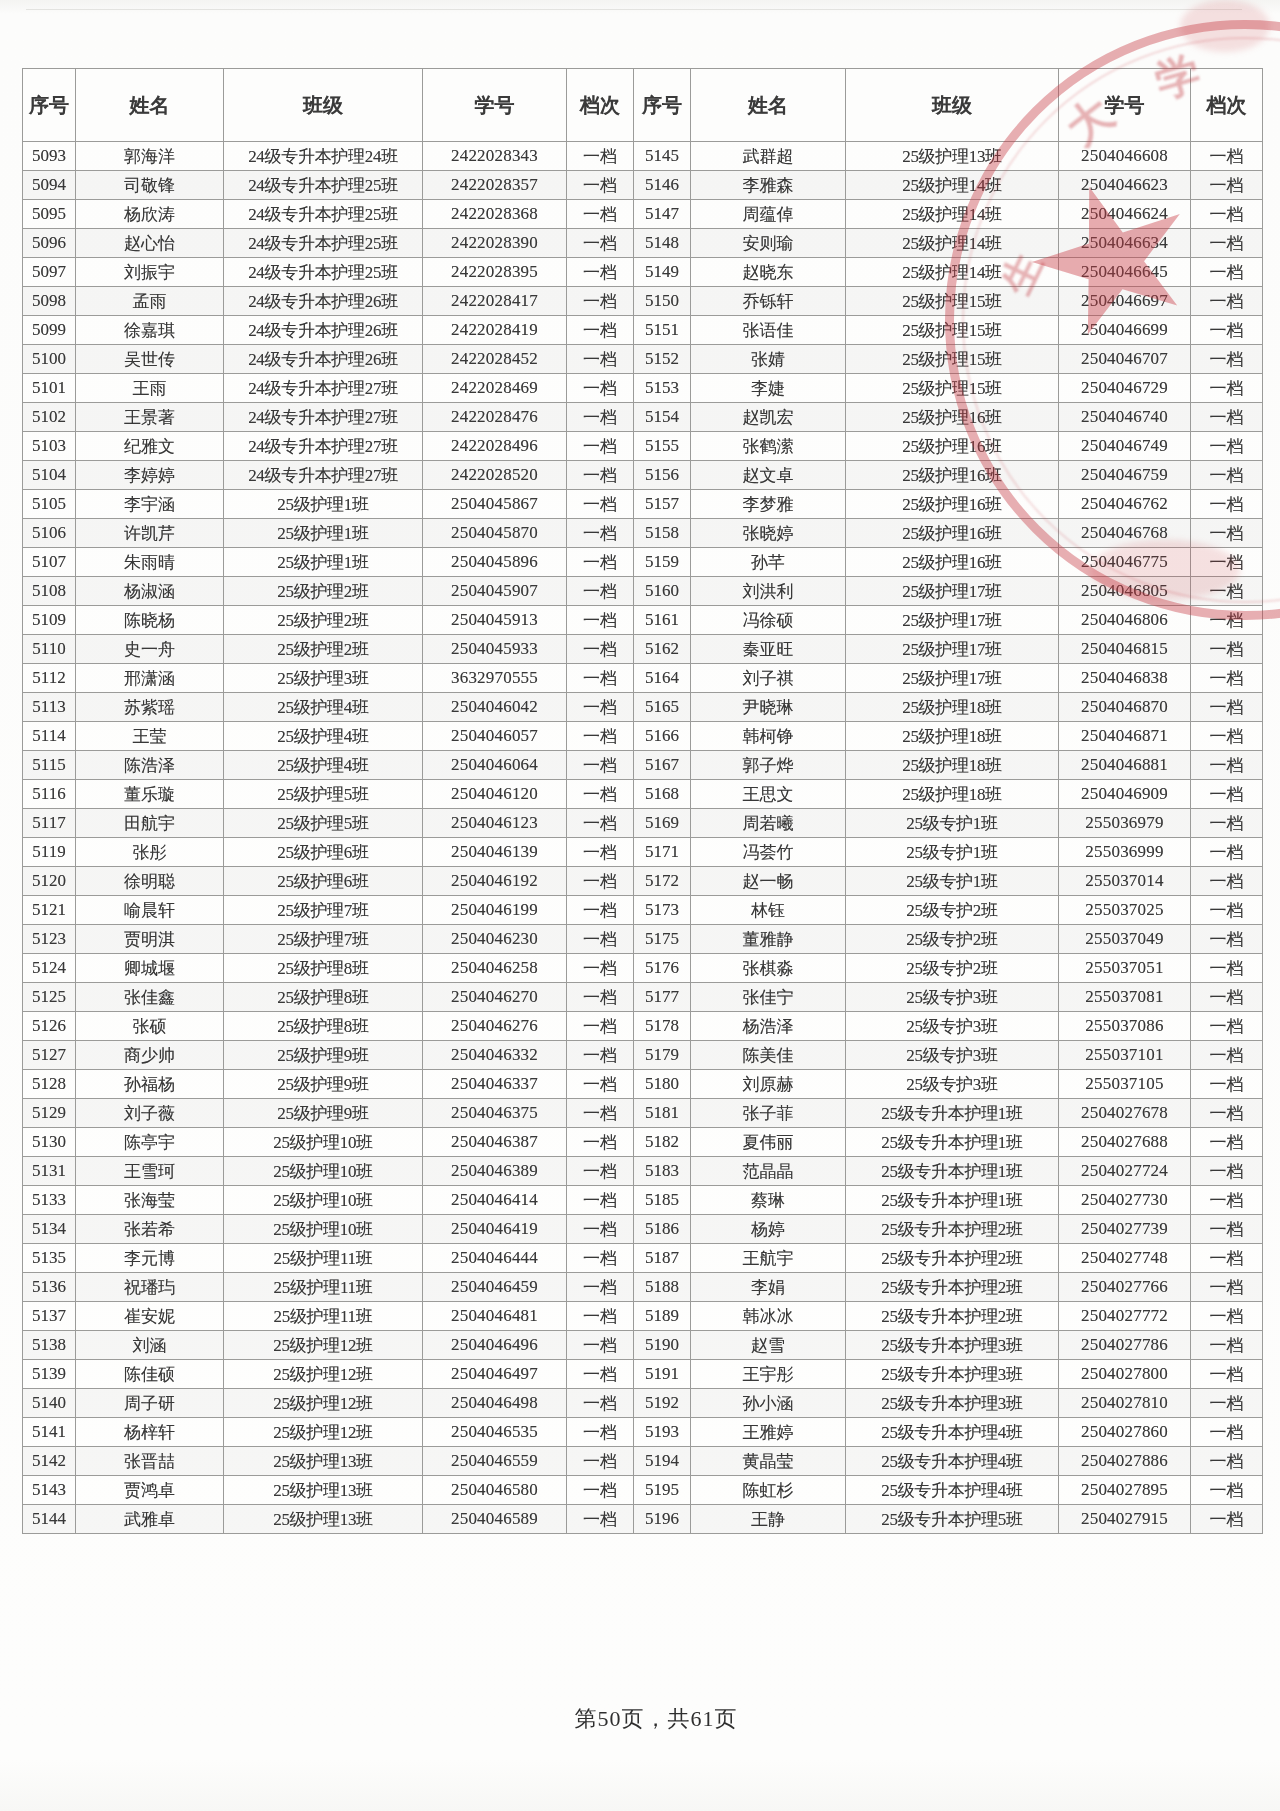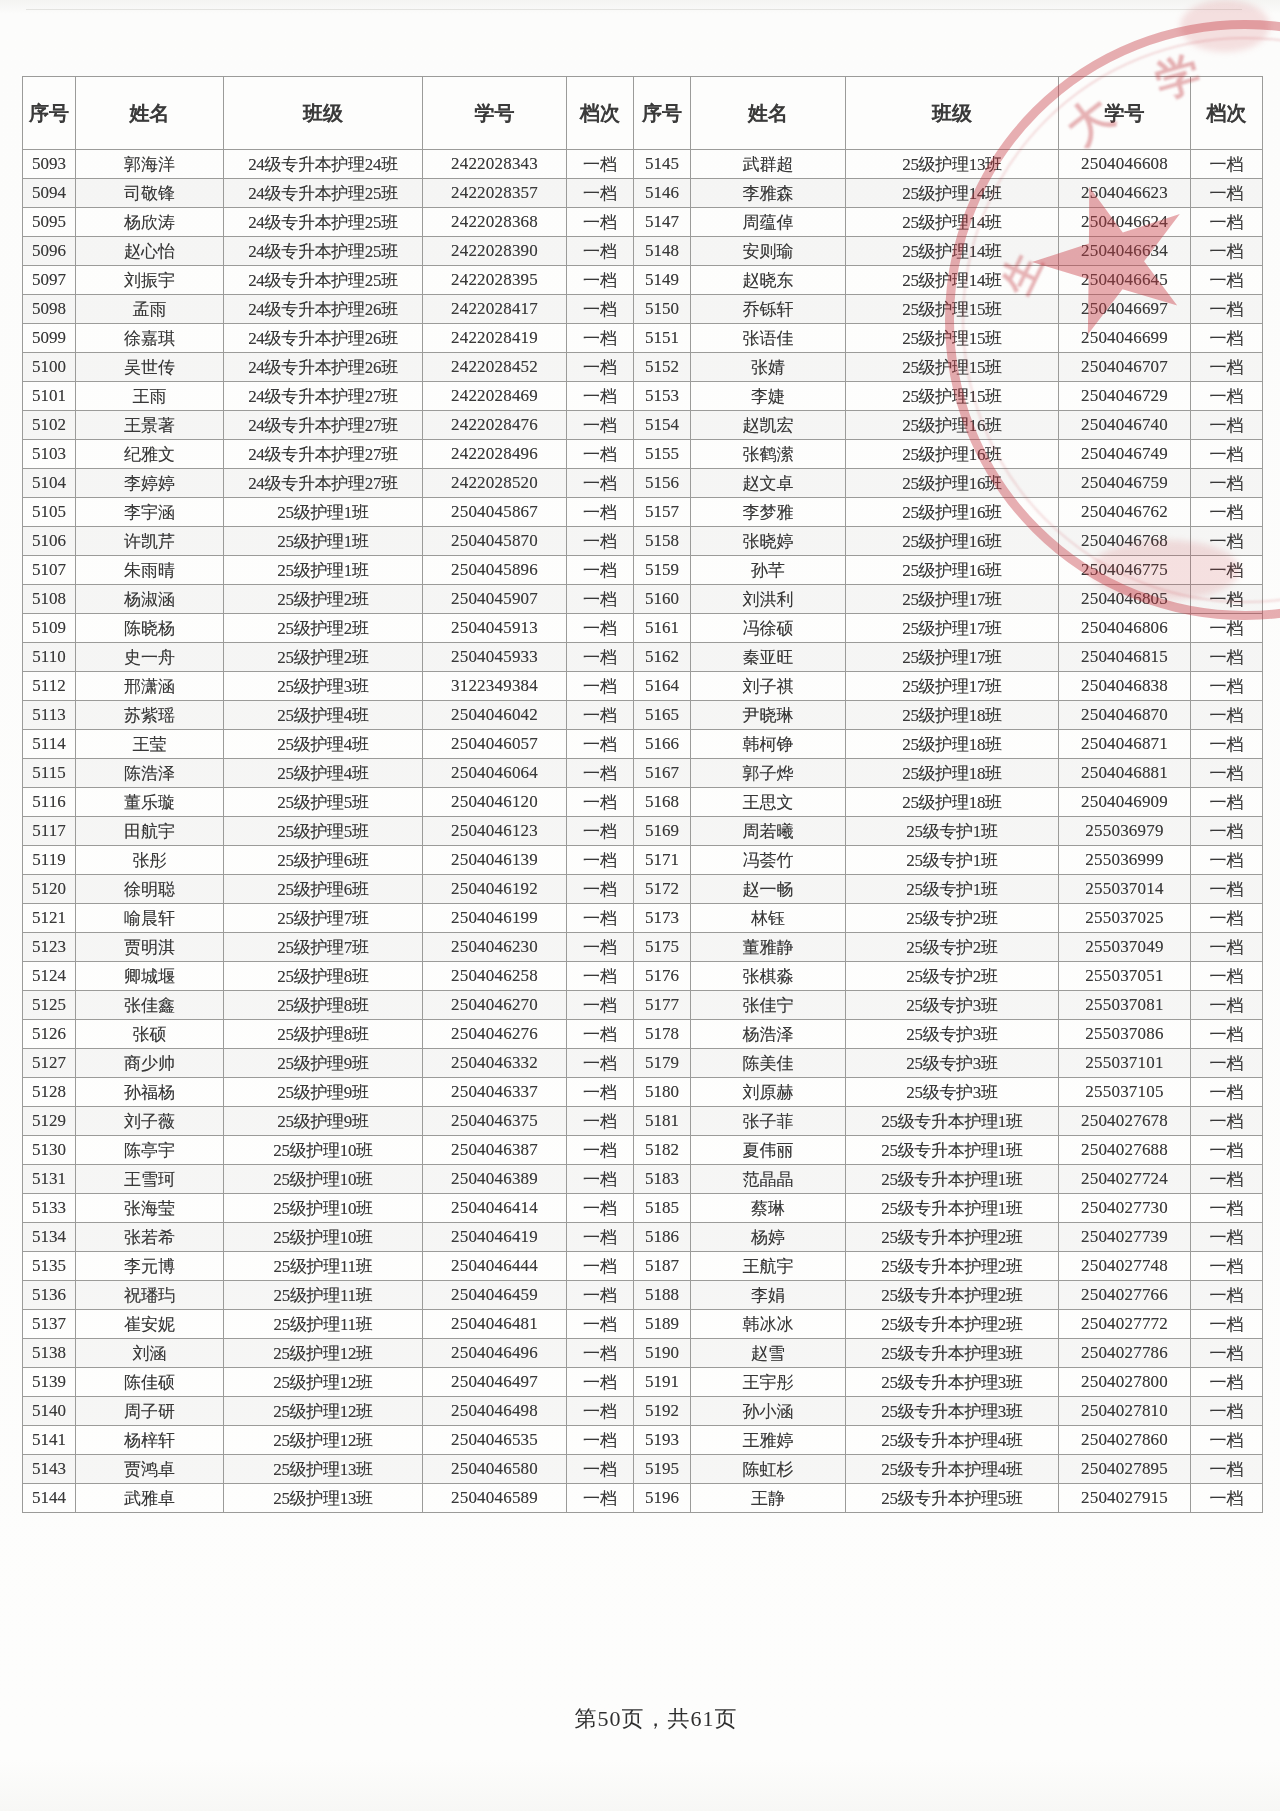--- a/index.html
+++ b/index.html
@@ -4,21 +4,21 @@
 <style>
   html,body{margin:0;padding:0;}
   body{
     width:1280px;height:1811px;position:relative;overflow:hidden;
     background:linear-gradient(180deg,#f4f4f2 0,#fcfcfb 14px,#fdfdfc 1760px,#f7f7f5 100%);
     font-family:"Liberation Serif","DejaVu Serif",serif;
     color:#343434;
   }
   .top-hairline{position:absolute;left:26px;top:9px;width:1216px;height:1px;background:#e3e3e0;}
   table.roster{
-    position:absolute;left:22px;top:76px;width:1240px;
+    position:absolute;left:22px;top:68px;width:1240px;
     border-collapse:collapse;table-layout:fixed;
     background:transparent;
   }
   .roster th,.roster td{
     border:1px solid #9b9b99;
     text-align:center;vertical-align:middle;
     padding:0 1px;overflow:hidden;white-space:nowrap;
     text-shadow:0 0 0.5px rgba(40,40,40,0.4);
   }
   .roster thead th{height:72px;font-size:20px;font-weight:bold;color:#3a3a3a;background:#fdfdfc;}
@@ -310,21 +310,21 @@
           <td class="col0">5162</td>
           <td class="col1">秦亚旺</td>
           <td class="col2">25级护理17班</td>
           <td class="col3">2504046815</td>
           <td class="col4">一档</td>
         </tr>
         <tr>
           <td class="col0">5112</td>
           <td class="col1">邢潇涵</td>
           <td class="col2">25级护理3班</td>
-          <td class="col3">3122349384</td>
+          <td class="col3">3632970555</td>
           <td class="col4">一档</td>
           <td class="col0">5164</td>
           <td class="col1">刘子祺</td>
           <td class="col2">25级护理17班</td>
           <td class="col3">2504046838</td>
           <td class="col4">一档</td>
         </tr>
         <tr>
           <td class="col0">5113</td>
           <td class="col1">苏紫瑶</td>
@@ -628,20 +628,32 @@
         <tr>
           <td class="col0">5141</td>
           <td class="col1">杨梓轩</td>
           <td class="col2">25级护理12班</td>
           <td class="col3">2504046535</td>
           <td class="col4">一档</td>
           <td class="col0">5193</td>
           <td class="col1">王雅婷</td>
           <td class="col2">25级专升本护理4班</td>
           <td class="col3">2504027860</td>
+          <td class="col4">一档</td>
+        </tr>
+        <tr>
+          <td class="col0">5142</td>
+          <td class="col1">张晋喆</td>
+          <td class="col2">25级护理13班</td>
+          <td class="col3">2504046559</td>
+          <td class="col4">一档</td>
+          <td class="col0">5194</td>
+          <td class="col1">黄晶莹</td>
+          <td class="col2">25级专升本护理4班</td>
+          <td class="col3">2504027886</td>
           <td class="col4">一档</td>
         </tr>
         <tr>
           <td class="col0">5143</td>
           <td class="col1">贾鸿卓</td>
           <td class="col2">25级护理13班</td>
           <td class="col3">2504046580</td>
           <td class="col4">一档</td>
           <td class="col0">5195</td>
           <td class="col1">陈虹杉</td>

